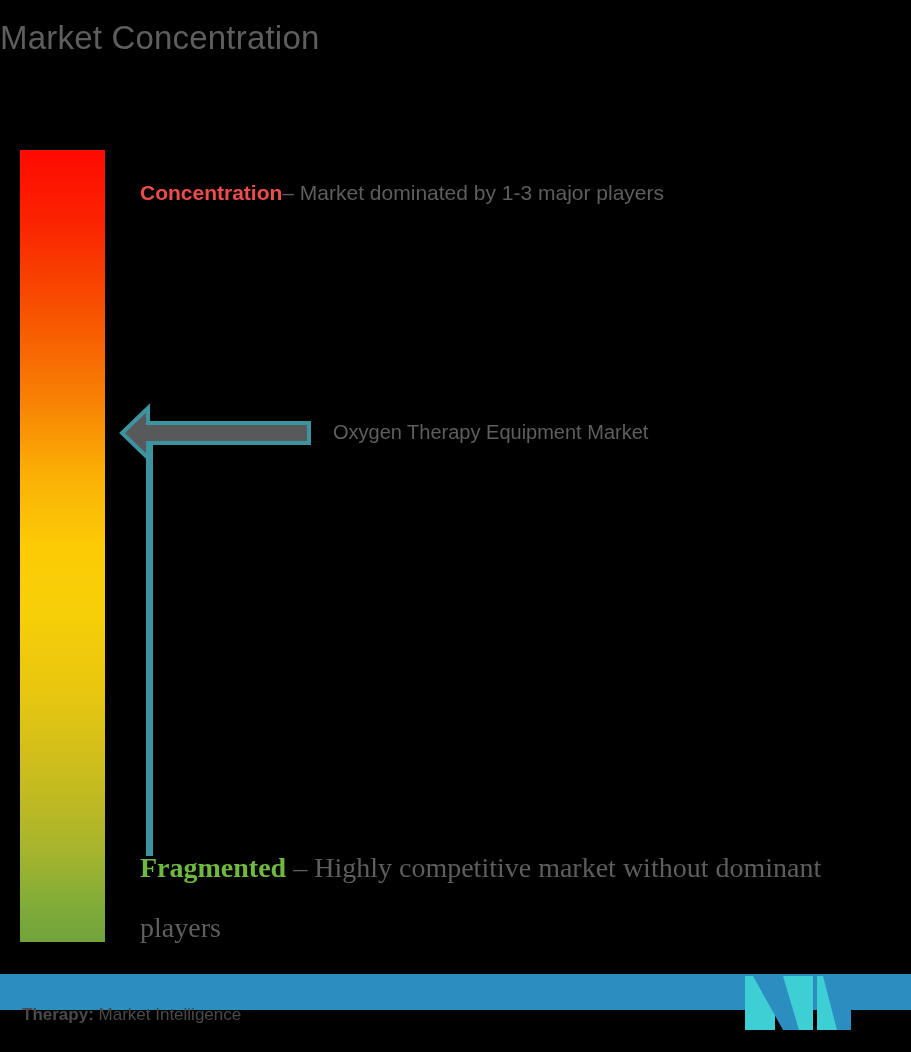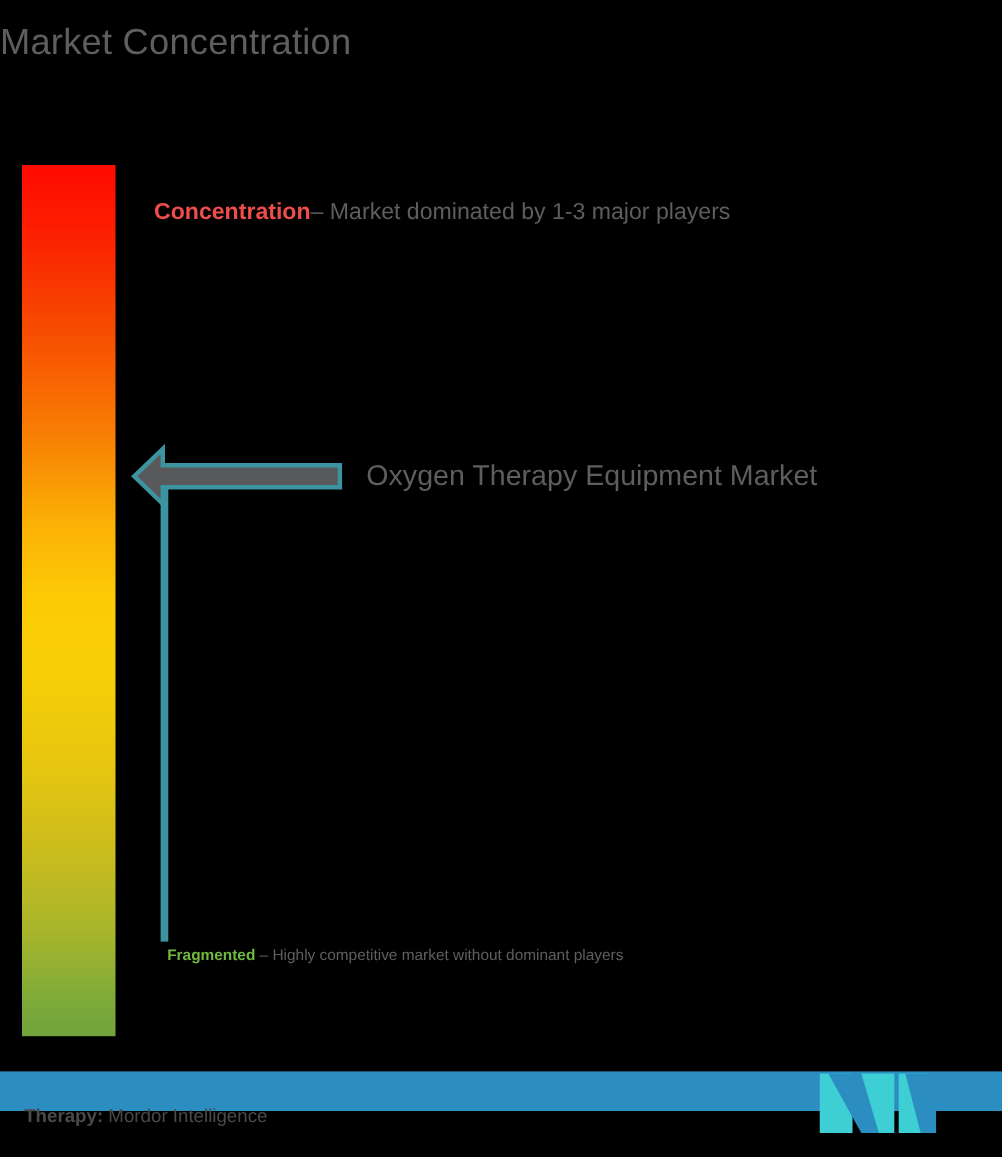--- a/index.html
+++ b/index.html
@@ -65,28 +65,29 @@
     font-weight: 400;
   }
   #caption-consolidated .kw {
     color: #ef4c4c;
     font-weight: 700;
   }
 
   
   #caption-fragmented {
     position: absolute;
-    left: 152px;
+    left: 140px;
     top: 838px;
     width: 740px;
-    font-size: 14px;
+    font-size: 28px;
     line-height: 60px;
     color: #5e5e5e;
     font-weight: 400;
     z-index: 3;
+    font-family: Liberation Serif, serif;
   }
   #caption-fragmented .kw {
     color: #6fb93f;
     font-weight: 700;
   }
 
   
   #connector-line {
     position: absolute;
     left: 146px;
@@ -101,21 +102,21 @@
     left: 118px;
     top: 402px;
     width: 195px;
     height: 62px;
     z-index: 2;
   }
   #marker-label {
     position: absolute;
     left: 333px;
     top: 413px;
-    font-size: 26px;
+    font-size: 20px;
     color: #5e5e5e;
     font-weight: 400;
     white-space: nowrap;
     line-height: 38px;
   }
 
   
   #footer-band {
     position: absolute;
     left: 0;
@@ -160,21 +161,21 @@
     <polygon points="4,31 30,6 30,21 191,21 191,41 30,41 30,56" fill="#58595b" stroke="#3d94a1" stroke-width="4" stroke-linejoin="miter"></polygon>
   </svg>
 </div>
 
 <div id="marker-label">Oxygen Therapy Equipment Market</div>
 
 <div id="caption-fragmented"><span class="kw">Fragmented</span><span class="rest"> – Highly competitive market without dominant players</span></div>
 
 <div id="footer-band"></div>
 
-<div id="footer-source"><span class="lbl">Therapy:</span><span class="val"> Mordor Intelligence</span></div>
+<div id="footer-source"><span class="lbl">Therapy:</span><span class="val"> Market Intelligence</span></div>
 
 <div id="brand-logo">
   <svg width="115" height="66" viewBox="0 0 115 66" xmlns="http://www.w3.org/2000/svg">
     <polygon points="0,8 30,8 30,62 0,62" fill="#3ecfd5"></polygon>
     <polygon points="8,8 38,8 68,62 38,62" fill="#2b8dc0"></polygon>
     <polygon points="38,8 68,8 68,62 54,62" fill="#3ecfd5"></polygon>
     <polygon points="72,8 100,8 100,62 72,62" fill="#3ecfd5"></polygon>
     <polygon points="78,8 106,8 106,62 92,62" fill="#2b8dc0"></polygon>
     <polygon points="100,8 115,8 115,40 100,40" fill="#2b8dc0"></polygon>
   </svg>

